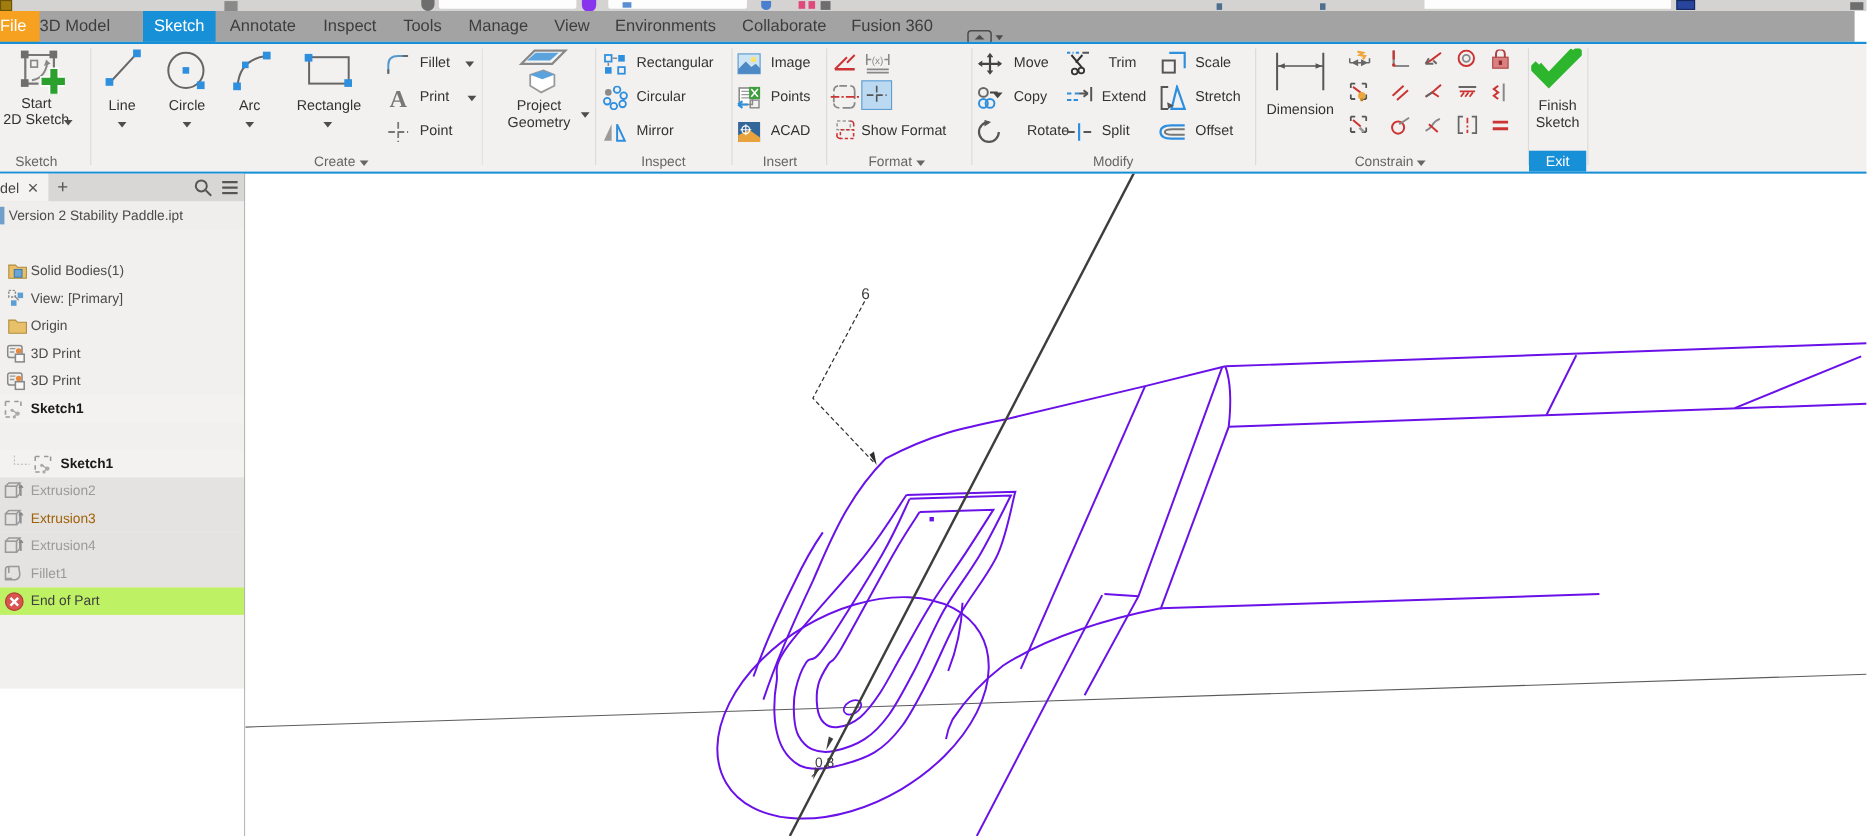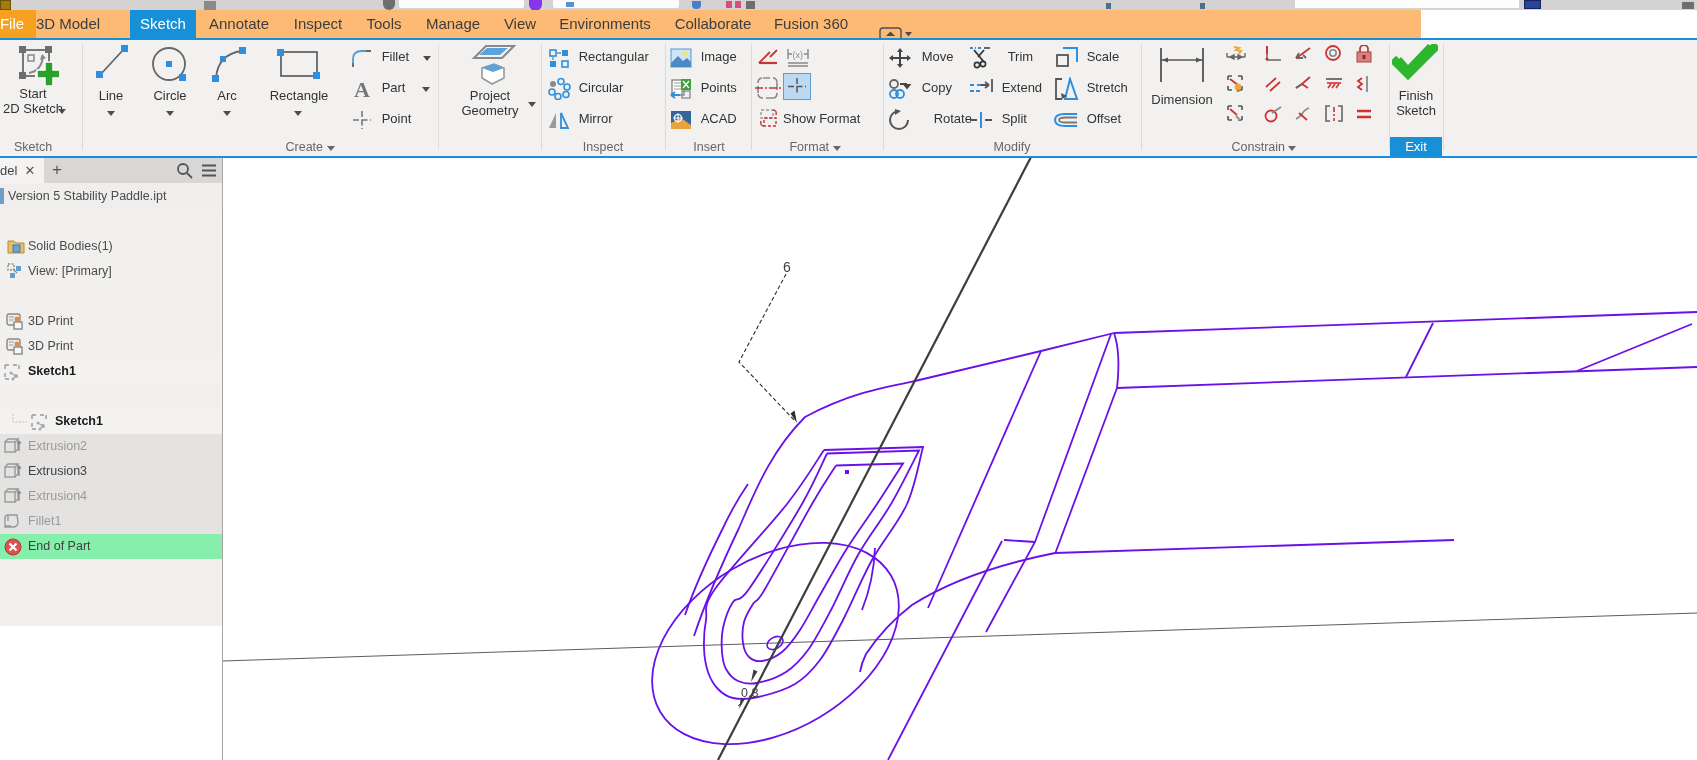--- a/index.html
+++ b/index.html
@@ -2,21 +2,21 @@
 <html><head>
 <meta charset="utf-8">
 <style>
 * { margin:0; padding:0; box-sizing:border-box; }
 html,body { width:1697px; height:760px; overflow:hidden; font-family:"Liberation Sans", sans-serif; background:#fff; }
 #page { position:relative; width:1697px; height:760px; }
 
 #titlebar { position:absolute; left:0; top:0; width:1697px; height:10px; background:#d5d3d2; }
 .tb { position:absolute; }
 
-#tabrow { position:absolute; left:0; top:10px; width:1421px; height:28px; background:#fdba74; }
+#tabrow { position:absolute; left:0; top:10px; width:1686px; height:28px; background:#a3a3a3; }
 .tab { position:absolute; top:0; height:28px; line-height:28px; font-size:15px; color:#3d3d3d; text-align:center; }
 .tab.file { background:#f6a120; color:#fff; }
 .tab.active { background:#1790d8; color:#fff; }
 #blueline1 { position:absolute; left:0; top:38px; width:1697px; height:2px; background:#1790d8; }
 
 #ribbon { position:absolute; left:0; top:40px; width:1697px; height:116px; background:#f2f1f0; }
 .vsep { position:absolute; top:4px; width:1px; height:106px; background:#dcdad8; }
 .plabel { position:absolute; top:98px; height:18px; font-size:12.5px; color:#666; text-align:center; line-height:18px; white-space:nowrap; }
 .bigbtn { position:absolute; text-align:center; font-size:13px; color:#333; }
 .srow { position:absolute; height:26px; font-size:13px; color:#333; line-height:26px; white-space:nowrap; }
@@ -146,21 +146,21 @@
       <svg width="24" height="22" viewBox="0 0 24 22">
           <path d="M3 20 L3 12 Q3 4 12 4 L20 4" fill="none" stroke="#5599cc" stroke-width="1.8"></path>
           <path d="M3 20 L3 16 M16 4 L21 4" stroke="#666" stroke-width="1.8"></path>
         </svg>
       <span style="margin-left:4px;">Fillet</span><span class="carr" style="margin-left:14px;"></span>
     </div>
     <div class="srow" style="left:350px;top:35px;">
       <svg width="24" height="22" viewBox="0 0 24 22">
           <text x="4" y="19" font-size="22" font-weight="bold" fill="#777" font-family="Liberation Serif">A</text>
         </svg>
-      <span style="margin-left:4px;">Part</span><span class="carr" style="margin-left:17px;"></span>
+      <span style="margin-left:4px;">Print</span><span class="carr" style="margin-left:17px;"></span>
     </div>
     <div class="srow" style="left:350px;top:66px;">
       <svg width="24" height="22" viewBox="0 0 24 22">
           <path d="M12 2 V20 M3 11 H21" stroke="#777" stroke-width="1.6" stroke-dasharray="6 2.5"></path>
         </svg>
       <span style="margin-left:4px;">Point</span>
     </div>
 
     <svg style="position:absolute;left:462px;top:4px;" width="56" height="44" viewBox="0 0 56 44">
       <path d="M12 14 L24 2 L52 2 L40 14 Z" fill="#f4f4f4" stroke="#888" stroke-width="2"></path>
@@ -416,37 +416,43 @@
       <svg style="position:absolute;left:176px;top:4px;" width="17" height="17" viewBox="0 0 17 17">
           <circle cx="7" cy="7" r="5" fill="none" stroke="#555" stroke-width="1.8"></circle>
           <path d="M11 11 L16 16" stroke="#555" stroke-width="1.8"></path>
         </svg>
       <svg style="position:absolute;left:201px;top:6px;" width="16" height="13" viewBox="0 0 16 13">
           <path d="M1 1.5 H15 M1 6.5 H15 M1 11.5 H15" stroke="#555" stroke-width="2"></path>
         </svg>
     </div>
     <div class="trow" style="top:26px;background:#efeeed;">
         <div style="position:absolute;left:0;top:4px;width:4px;height:16px;background:#6f9fc8;"></div>
-        <div class="txt" style="left:8px;">Version 5 Stability Paddle.ipt</div>
+        <div class="txt" style="left:8px;">Version 2 Stability Paddle.ipt</div>
       </div>
     <div class="trow" style="top:76px;">
         <svg width="18" height="16" viewBox="0 0 18 16" style="left:7px;">
           <path d="M1 3 h6 l2 2 h8 v10 h-16 Z" fill="#e8c06a" stroke="#b08c3c"></path>
           <rect x="6" y="7" width="7" height="7" fill="#6aa5d8" stroke="#447aa8"></rect>
         </svg>
         <div class="txt">Solid Bodies(1)</div>
       </div>
     <div class="trow" style="top:101px;">
         <svg width="18" height="16" viewBox="0 0 18 16" style="left:7px;">
           <rect x="1" y="1" width="6" height="6" fill="none" stroke="#888" stroke-width="1.3" stroke-dasharray="2 1.5"></rect>
           <rect x="9" y="3" width="5" height="5" fill="#5d9fd3"></rect>
           <rect x="3" y="10" width="5" height="5" fill="#5d9fd3"></rect>
           <path d="M6 6 L10 10" stroke="#888" stroke-width="1.2"></path>
         </svg>
         <div class="txt">View: [Primary]</div>
+      </div>
+    <div class="trow" style="top:126px;">
+        <svg width="18" height="16" viewBox="0 0 18 16" style="left:7px;">
+          <path d="M1 3 h6 l2 2 h8 v10 h-16 Z" fill="#e8c06a" stroke="#b08c3c"></path>
+        </svg>
+        <div class="txt">Origin</div>
       </div>
     <div class="trow" style="top:151px;">
         <svg width="20" height="17" viewBox="0 0 20 17" style="left:6px;">
           <rect x="1" y="1" width="13" height="11" rx="2" fill="#eee" stroke="#888" stroke-width="1.4"></rect>
           <circle cx="11" cy="6" r="2.5" fill="#e8883c"></circle>
           <path d="M3 4 h5 M3 7 h4" stroke="#999" stroke-width="1.2"></path>
           <rect x="8" y="9" width="8" height="7" fill="#f8f8f8" stroke="#888" stroke-width="1.4"></rect>
         </svg>
         <div class="txt">3D Print</div>
       </div>
@@ -483,21 +489,21 @@
         <div class="txt" style="left:55px;">Sketch1</div>
       </div>
     <div class="trow" style="top:276px;background:#e4e3e2;color:#9a9a9a;">
         <svg width="20" height="18" viewBox="0 0 20 18" style="left:3px;">
           <rect x="2" y="4" width="10" height="10" fill="none" stroke="#999" stroke-width="1.4"></rect>
           <path d="M2 4 L5 1 L15 1 L12 4 M15 1 L15 11 L12 14" fill="none" stroke="#999" stroke-width="1.4"></path>
           <path d="M16 13 V3 M16 3 l-1.8 2.5 M16 3 l1.8 2.5" stroke="#888" stroke-width="1.3" fill="none"></path>
         </svg>
         <div class="txt">Extrusion2</div>
       </div>
-    <div class="trow" style="top:301px;background:#e4e3e2;color:#404040;">
+    <div class="trow" style="top:301px;background:#e4e3e2;color:#a16207;">
         <svg width="20" height="18" viewBox="0 0 20 18" style="left:3px;">
           <rect x="2" y="4" width="10" height="10" fill="none" stroke="#999" stroke-width="1.4"></rect>
           <path d="M2 4 L5 1 L15 1 L12 4 M15 1 L15 11 L12 14" fill="none" stroke="#999" stroke-width="1.4"></path>
           <path d="M16 13 V3 M16 3 l-1.8 2.5 M16 3 l1.8 2.5" stroke="#888" stroke-width="1.3" fill="none"></path>
         </svg>
         <div class="txt">Extrusion3</div>
       </div>
     <div class="trow" style="top:326px;background:#e4e3e2;color:#9a9a9a;">
         <svg width="20" height="18" viewBox="0 0 20 18" style="left:3px;">
           <rect x="2" y="4" width="10" height="10" fill="none" stroke="#999" stroke-width="1.4"></rect>
@@ -505,21 +511,21 @@
           <path d="M16 13 V3 M16 3 l-1.8 2.5 M16 3 l1.8 2.5" stroke="#888" stroke-width="1.3" fill="none"></path>
         </svg>
         <div class="txt">Extrusion4</div>
       </div>
     <div class="trow" style="top:351px;background:#e4e3e2;color:#9a9a9a;">
         <svg width="20" height="18" viewBox="0 0 20 18" style="left:3px;">
           <path d="M14 2 L5 2 Q2 2 2 5 L2 14 L11 14 Q15 13 15 9 Z M5 2 L5 8 M2 13 L8 13" fill="none" stroke="#999" stroke-width="1.4"></path>
         </svg>
         <div class="txt">Fillet1</div>
       </div>
-    <div class="trow" style="top:376px;background:#86efac;color:#3f3f3f;">
+    <div class="trow" style="top:376px;background:#bef264;color:#3f3f3f;">
         <svg width="18" height="18" viewBox="0 0 18 18" style="left:4px;">
           <circle cx="9" cy="9" r="8" fill="#d9534f" stroke="#b03a36"></circle>
           <path d="M5.5 5.5 L12.5 12.5 M12.5 5.5 L5.5 12.5" stroke="#fff" stroke-width="2.2"></path>
         </svg>
         <div class="txt">End of Part</div>
       </div>
   </div>
   <div id="psep"></div>
   <div id="canvas"></div>
   <svg id="sketchsvg" width="1697" height="760" viewBox="0 0 1697 760">

